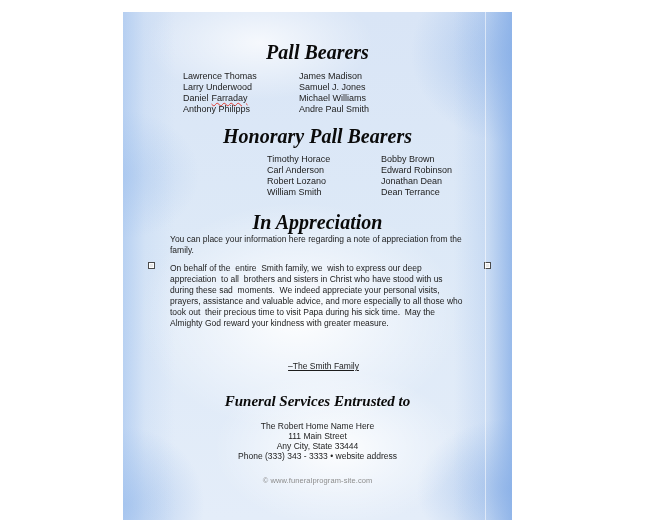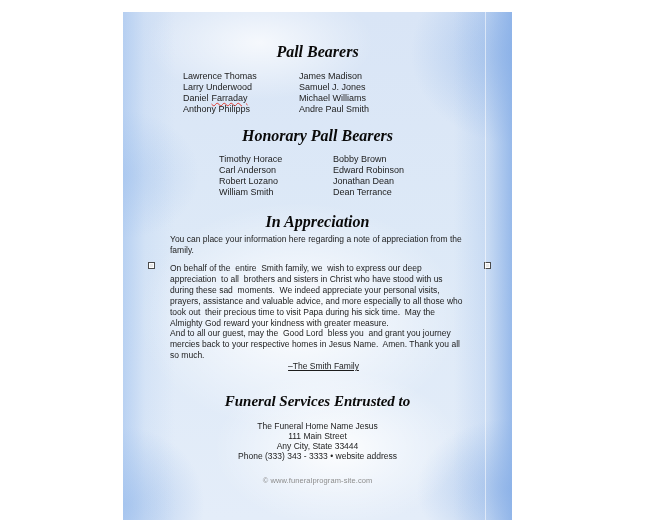--- a/index.html
+++ b/index.html
@@ -29,21 +29,21 @@
   }
   .flyer::after{ 
     content:""; position:absolute; top:0; right:26px; width:1px; height:100%;
     background:rgba(255,255,255,0.55); pointer-events:none;
   }
   .abs { position:absolute; left:0; width:100%; }
   .section-title {
     text-align:center;
     font-family:"Liberation Serif","DejaVu Serif",serif;
     font-weight:bold; font-style:italic;
-    font-size:16px; line-height:18px; color:#0a0a0a;
+    font-size:20px; line-height:18px; color:#0a0a0a;
   }
   .names { display:flex; }
   .names .col { width:116px; font-size:9px; line-height:11px; color:#1c1c1c; }
   .names .col div, .names .col .nrow { height:11px; }
   .squiggle {
     text-decoration: underline wavy #e0392e;
     text-decoration-thickness:1px;
     text-underline-offset:1px;
   }
   .sp-first { margin-right:3px; }
@@ -83,21 +83,21 @@
       <div class="col">
         <div class="nrow">James Madison</div>
         <div class="nrow">Samuel J. Jones</div>
         <div class="nrow">Michael Williams</div>
         <div class="nrow">Andre Paul Smith</div>
       </div>
     </div>
 
     <h2 class="abs section-title" style="top:115px;">Honorary Pall Bearers</h2>
     <div class="abs names" style="top:142px; padding-left:96px;">
-      <div class="col" style="width:114px;">
+      <div class="col" style="width:114px;margin-left:48px;">
         <div class="nrow">Timothy Horace</div>
         <div class="nrow">Carl Anderson</div>
         <div class="nrow">Robert Lozano</div>
         <div class="nrow">William Smith</div>
       </div>
       <div class="col">
         <div class="nrow">Bobby Brown</div>
         <div class="nrow">Edward Robinson</div>
         <div class="nrow">Jonathan Dean</div>
         <div class="nrow">Dean Terrance</div>
@@ -109,32 +109,29 @@
     <div class="bodytext" style="top:251px;">On behalf of the  entire  Smith family, we  wish to express our deep
 appreciation  to all  brothers and sisters in Christ who have stood with us
 during these sad  moments.  We indeed appreciate your personal visits,
 prayers, assistance and valuable advice, and more especially to all those who
 took out  their precious time to visit Papa during his sick time.  May the
 Almighty God reward your kindness with greater measure.</div>
 
     <div class="bodytext" style="top:222px;">You can place your information here regarding a note of appreciation from the
 family.</div>
 
-    <div class="bodytext" style="top:316px;">And to all our guest, may the  Good Lord  bless you  and grant you journey
-mercies back to your respective homes in Jesus Name.  Amen. Thank you all
-so much.</div>
 
     <div class="abs signature" style="top:349px;">–The Smith Family</div>
 
     <div class="handle handle-left"></div>
     <div class="handle handle-right"></div>
 
     <h2 class="abs section-title services-title" style="top:382px;">Funeral Services Entrusted to</h2>
     <div class="abs address" style="top:409px;">
-      <div>The Funeral Home Name Jesus</div>
+      <div>The Robert Home Name Here</div>
       <div>111 Main Street</div>
       <div>Any City, State 33444</div>
       <div>Phone (333) 343 - 3333 • website address</div>
     </div>
 
     <div class="abs credit" style="top:464px;">© www.funeralprogram-site.com</div>
   </div>
 </div>
 
 </body></html>

